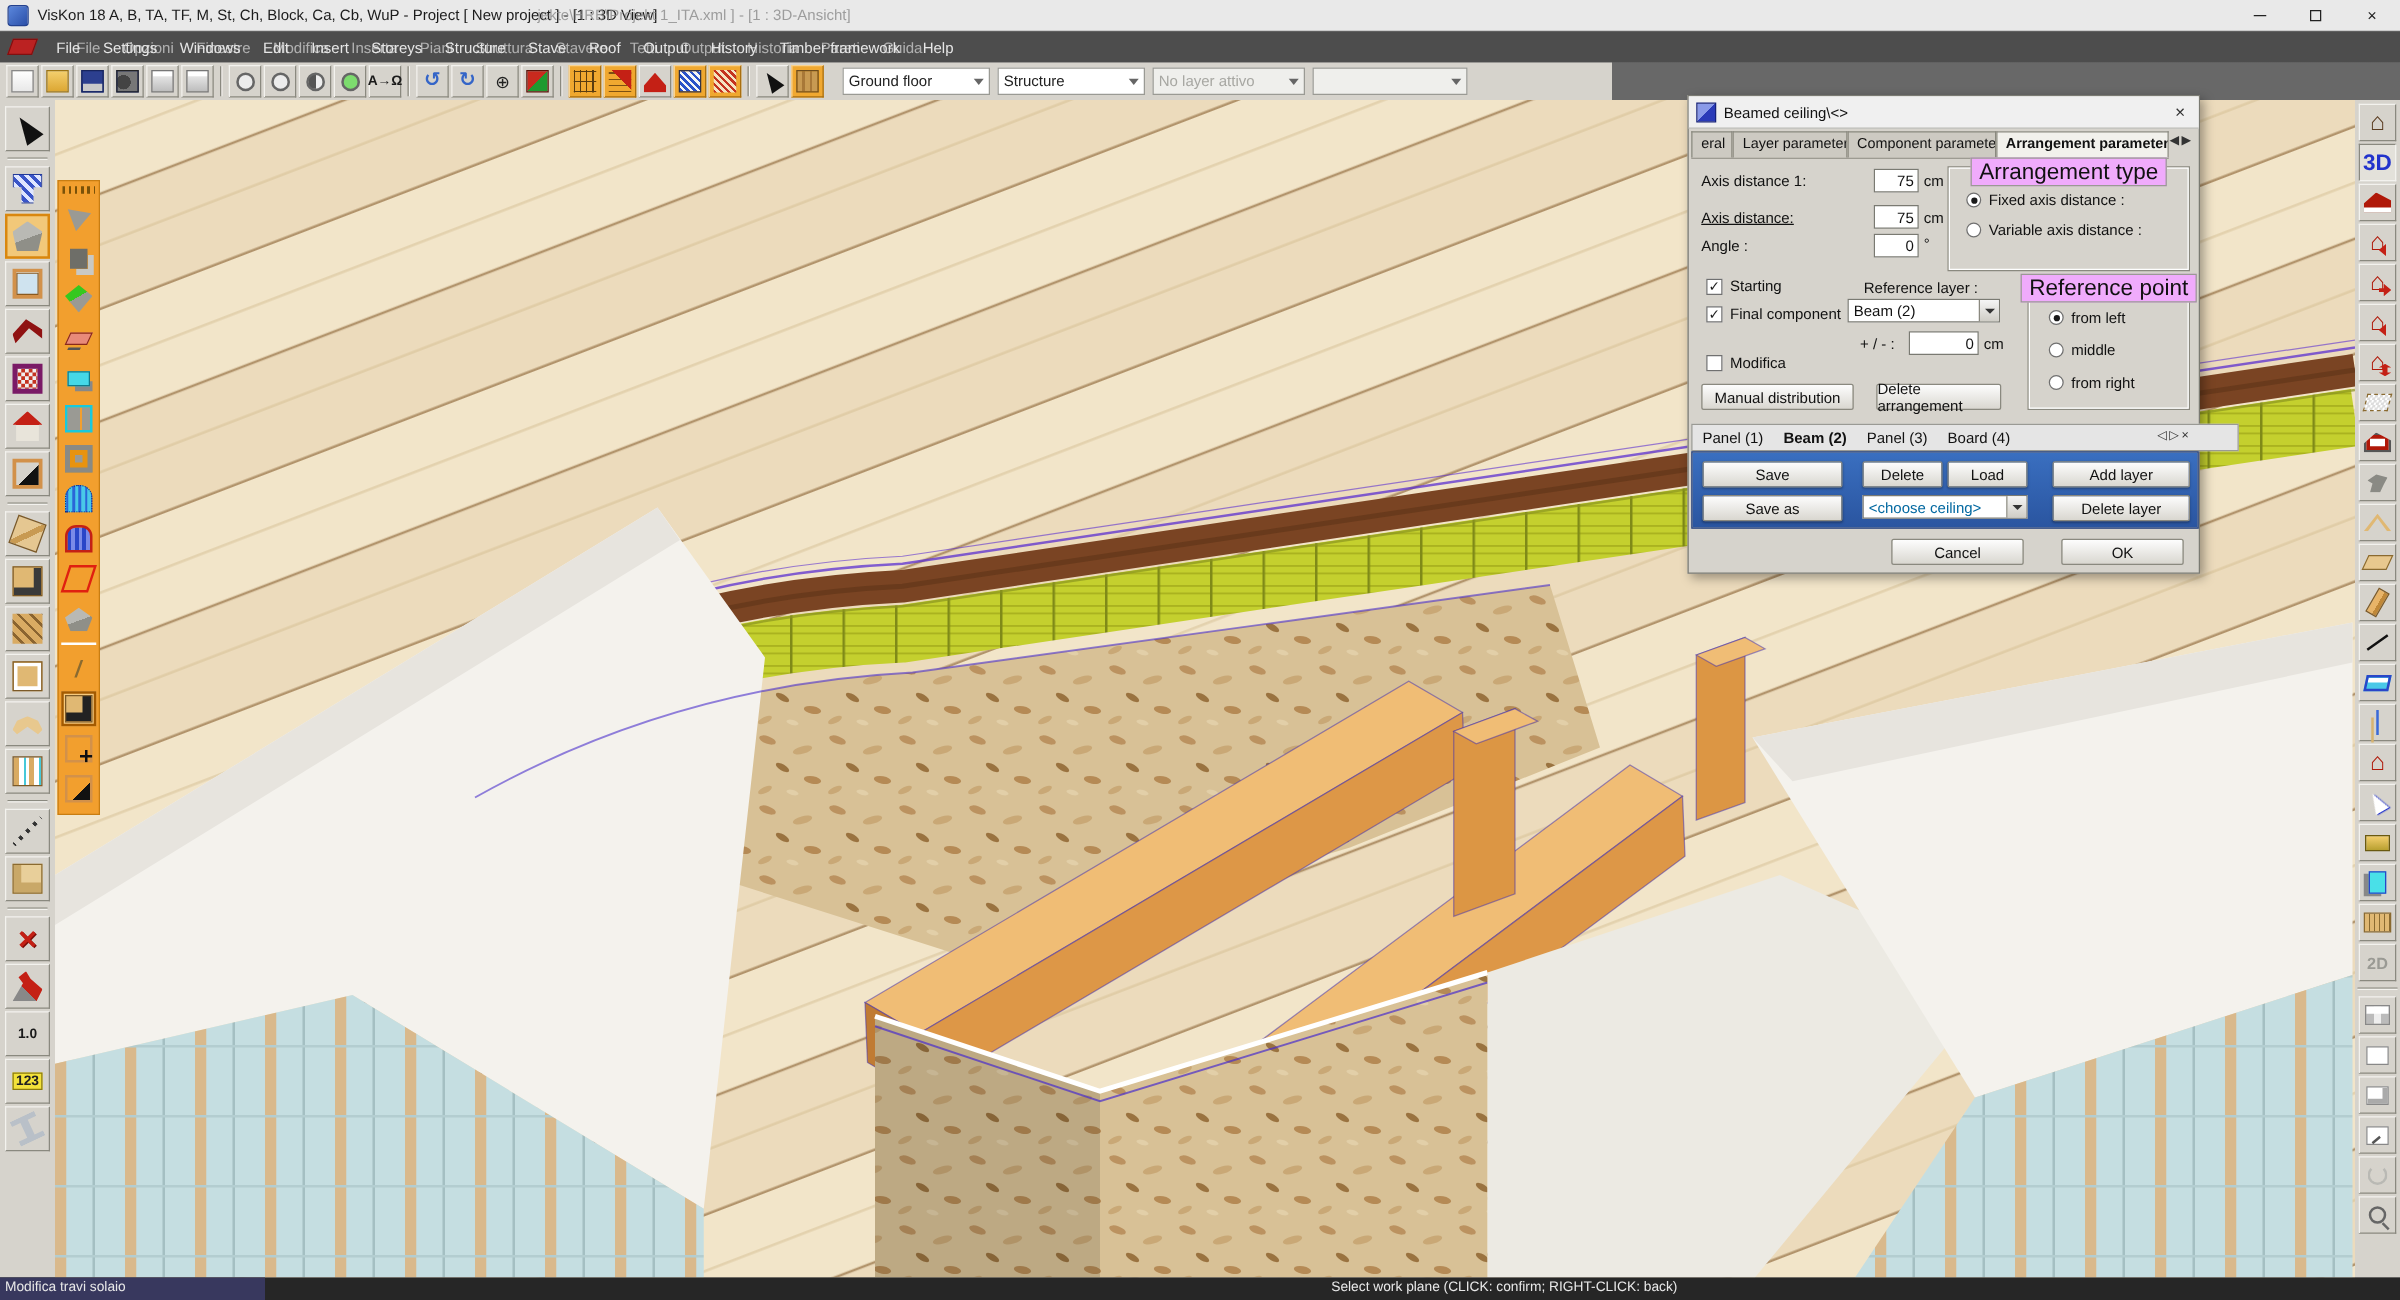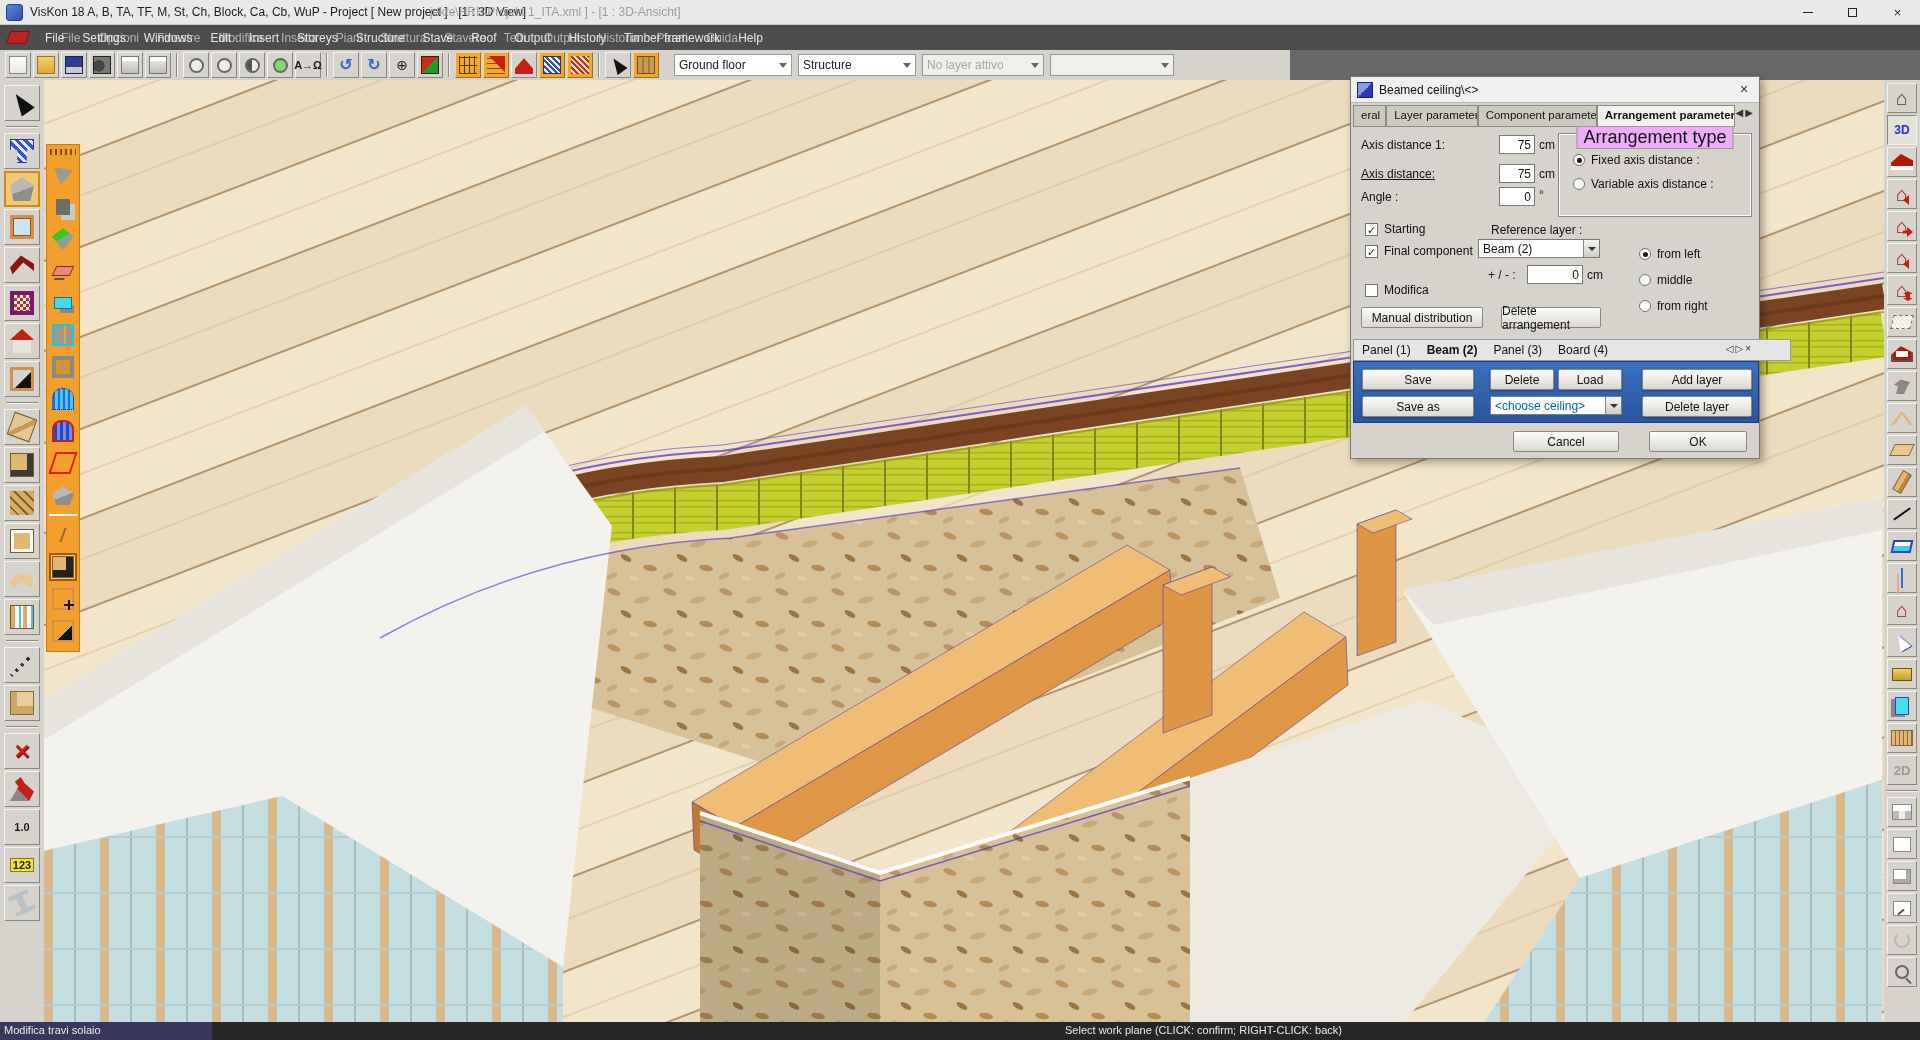--- a/index.html
+++ b/index.html
@@ -121,21 +121,21 @@
     clip-path:polygon(40% 0,60% 0,60% 40%,100% 40%,100% 60%,60% 60%,60% 100%,40% 100%,40% 60%,0 60%,0 40%,40% 40%);}
   .pi-framebrush2{border:2px solid #d2914a;background:linear-gradient(135deg,transparent 60%,#111 61%);}
 
   #rightbar{position:absolute;right:0;top:80px;width:36px;height:942px;background:#d6d3cc;
     display:flex;flex-direction:column;align-items:center;padding-top:2px;}
   .rbtn{width:30px;height:30px;margin:1px 0;border:1px solid;border-color:#f3f2ee #8a897f #8a897f #f3f2ee;
     background:#d6d3cc;display:flex;align-items:center;justify-content:center;flex:none;position:relative;}
   .rbtn.pressed{border-color:#8a897f #f3f2ee #f3f2ee #8a897f;background:#e3e1da;}
   .ri-house{font-size:20px;line-height:1;color:#5a3c20;}
   .ri-house.red{color:#b01808;}
-  .ri-3d{font-size:12px;font-weight:bold;color:#2233cc;}
+  .ri-3d{font-size:18px;font-weight:bold;color:#2233cc;}
   .ri-2d{font-size:13px;font-weight:bold;color:#9a9a94;}
   .ri-accent{position:absolute;right:3px;bottom:3px;width:10px;height:10px;}
   .acc-left{background:linear-gradient(90deg,#c42015 60%,transparent 60%);clip-path:polygon(0 50%,60% 0,60% 35%,100% 35%,100% 65%,60% 65%,60% 100%);}
   .acc-right{background:#c42015;clip-path:polygon(100% 50%,40% 0,40% 35%,0 35%,0 65%,40% 65%,40% 100%);}
   .acc-ud{background:#c42015;clip-path:polygon(50% 0,100% 30%,70% 30%,70% 70%,100% 70%,50% 100%,0 70%,30% 70%,30% 30%,0 30%);}
   .ri-roofsec{width:22px;height:16px;background:#b01808;clip-path:polygon(0 55%,45% 0,100% 40%,100% 100%,0 100%);box-shadow:inset 0 -4px 0 #fff;}
   .ri-wire{width:20px;height:14px;border:1px dashed #8a6a30;background:repeating-conic-gradient(#ddd 0 25%,#fff 0 50%) 0 0/4px 4px;transform:skewX(-15deg);}
   .ri-crane{width:20px;height:16px;background:#8a8a84;clip-path:polygon(20% 100%,30% 55%,10% 40%,45% 10%,90% 25%,75% 60%,60% 100%);}
   .ri-truss{width:22px;height:14px;background:#e0b873;clip-path:polygon(0 100%,50% 0,100% 100%,85% 100%,50% 25%,15% 100%);}
   .ri-plank{width:20px;height:12px;background:#e8c88e;border:1px solid #8a6a30;transform:skewX(-25deg);}
@@ -709,20 +709,23 @@
 
   <div class="row-label" style="left:140px;top:146px;">Reference layer :</div>
   <div class="dcombo" style="left:127px;top:162px;width:122px;">
     <span>Beam (2)</span>
     <span class="arrbox"></span>
   </div>
   <div class="row-label" style="left:137px;top:191px;">+ / - :</div>
   <div class="dinput" style="left:176px;top:188px;width:56px;">0</div>
   <div class="unit" style="left:236px;top:191px;">cm</div>
 
+  <div class="groupbox" style="left:272px;top:150px;width:128px;height:100px;">
+    <div class="legend">Reference point</div>
+  </div>
   <div class="radio-row active" style="left:288px;top:170px;">
     <span class="radio"></span>
     <span>from left</span>
   </div>
   <div class="radio-row" style="left:288px;top:196px;">
     <span class="radio"></span>
     <span>middle</span>
   </div>
   <div class="radio-row" style="left:288px;top:222px;">
     <span class="radio"></span>

